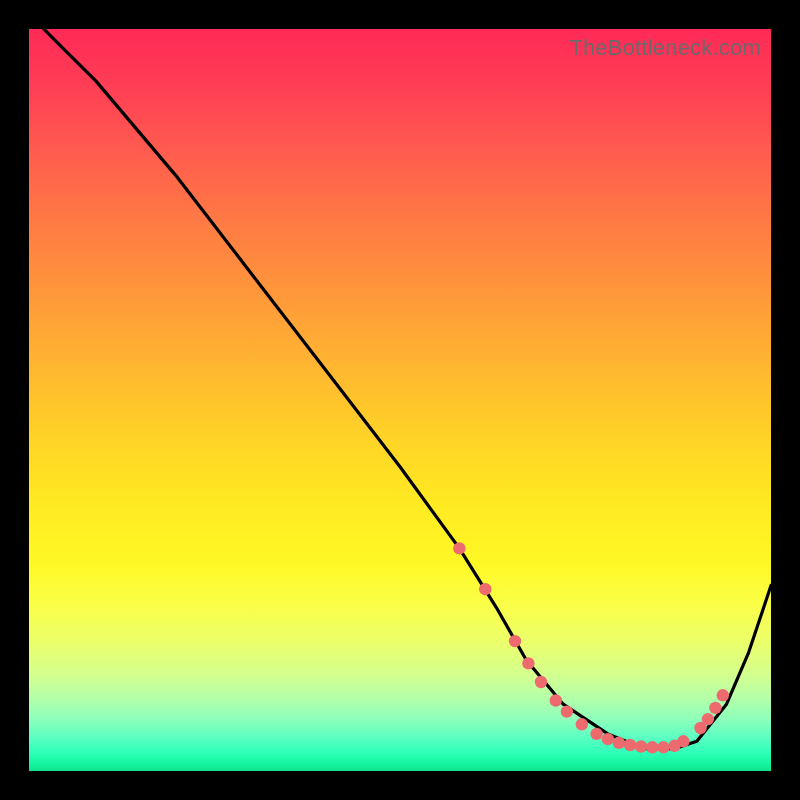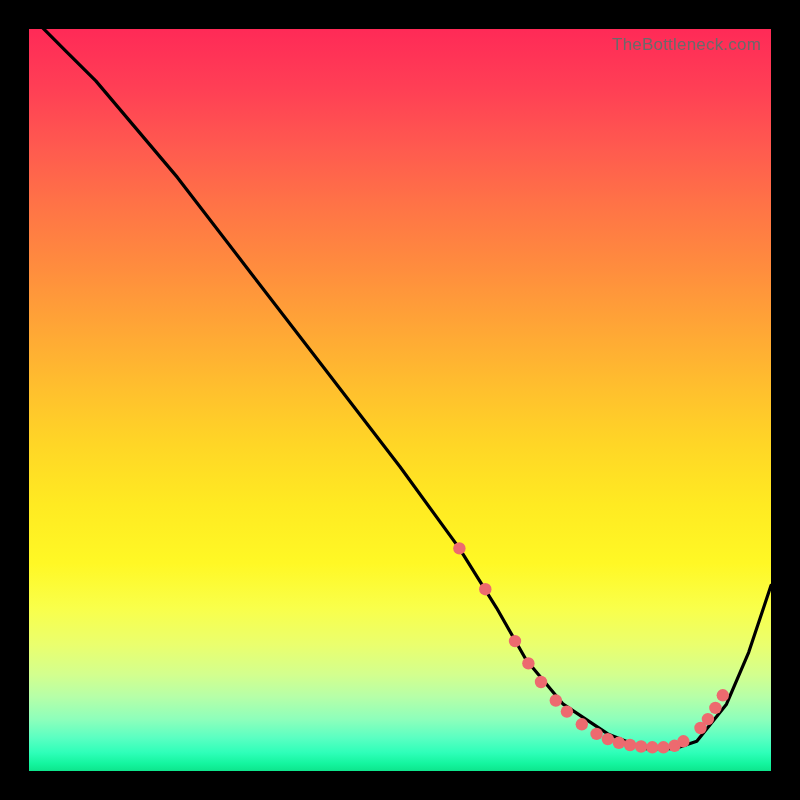--- a/index.html
+++ b/index.html
@@ -45,21 +45,21 @@
       #2fffb9 97.5%,
       #14f59f 99%,
       #0de58c 100%
     );
   }
   .watermark {
     position: absolute;
     top: 6px;
     right: 10px;
     color: #6a6a6a;
-    font-size: 17px;
+    font-size: 22px;
     font-weight: 500;
     letter-spacing: 0.2px;
     user-select: none;
   }
   svg.curve {
     position: absolute;
     left: 0;
     top: 0;
     width: 742px;
     height: 742px;

